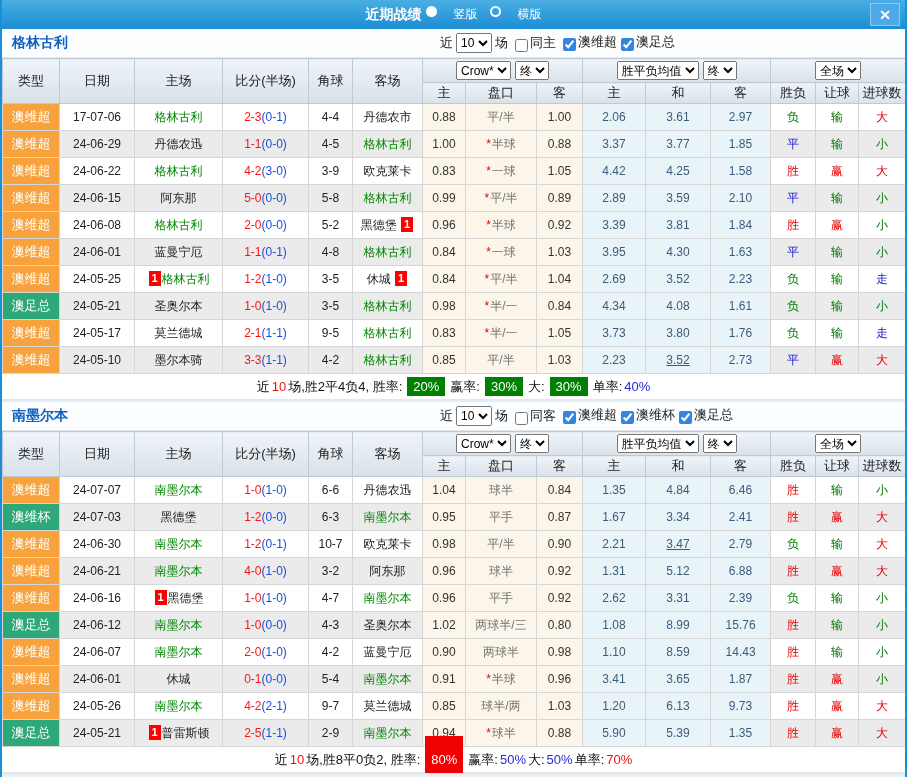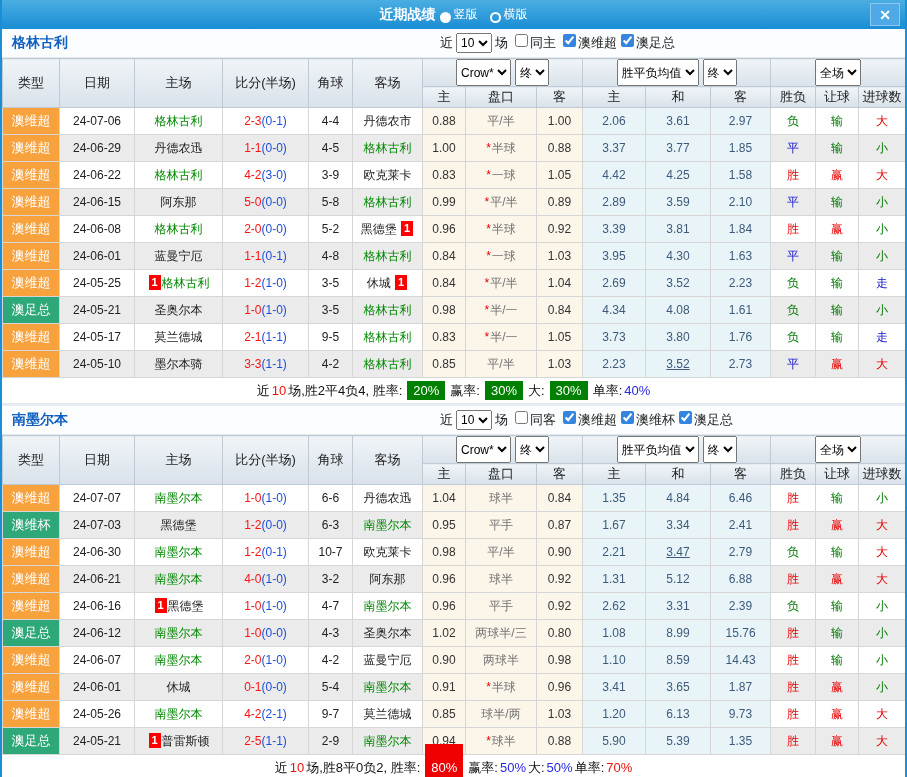--- a/index.html
+++ b/index.html
@@ -5,41 +5,41 @@
   *{margin:0;padding:0;box-sizing:border-box}
   html,body{background:#fff}
   body{font-family:"Liberation Sans","DejaVu Sans",sans-serif;width:907px}
   .window{width:907px;height:777px;border-left:2px solid #1b8fd6;border-right:2px solid #1b8fd6;
           display:flex;flex-direction:column;overflow:hidden;background:#fff}
   
   .titlebar{height:29px;flex:0 0 29px;background:linear-gradient(#4aaee2,#1a8dd4);position:relative;
             display:flex;align-items:center;justify-content:center;color:#fff}
   .titlebar .title{font-weight:bold;font-size:14px}
   .radio-group{display:flex;align-items:center;gap:12px;margin-left:4px;font-size:12px}
-  .radio-opt{display:flex;align-items:flex-end;gap:3px;cursor:pointer}
+  .radio-opt{display:flex;align-items:flex-start;gap:17px;cursor:pointer}
   .radio-dot{width:11px;height:11px;border:2px solid #fff;border-radius:50%;display:inline-block}
   .radio-dot.checked{background:#fff}
   .close-btn{position:absolute;right:5px;top:3px;width:30px;height:23px;background:#4fa9e6;
              border:1px solid #8cc9f0;color:#fff;font-size:14px;font-weight:bold;cursor:pointer;line-height:20px}
   
   .sec-head{height:29px;flex:0 0 29px;display:flex;align-items:center;background:#fbfdfe;
             border-bottom:1px solid #e3e9ef;padding:0 10px;position:relative}
   .team-title{color:#1060c0;font-weight:bold;font-size:14px}
   .controls{position:absolute;left:438px;display:flex;align-items:center;gap:3px;font-size:13px;color:#222;white-space:nowrap}
   .controls select{font-size:12px;height:20px}
-  .chk{display:inline-flex;align-items:flex-start;cursor:pointer}
+  .chk{display:inline-flex;align-items:flex-end;cursor:pointer}
   .chk input{width:13px;height:13px;accent-color:#3385e0;margin:0 2px 0 4px}
   
   table{border-collapse:collapse;table-layout:fixed;width:903px;font-size:12px}
   th,td{border:1px solid #d6d6d6;text-align:center;overflow:hidden;white-space:nowrap}
   thead th{background:linear-gradient(#eff4f8,#d9e2ea);border-color:#bfcad4;font-weight:normal;
            color:#222;font-size:13px}
   thead tr.hr1 th{height:24px}
   thead tr.hr2 th{height:21px}
-  thead select{font-size:12px;height:27px;margin:0 2px}
+  thead select{font-size:12px;height:19px;margin:0 2px}
   tbody td{height:27px;background:#fff;color:#222}
   tbody tr:nth-child(even) td.plain{background:#ebebeb}
   td.asian{background:#fcf6ea;color:#333}
   td.euro{background:#e9f4f9;color:#3c5b7a}
   td.type-orange{background:#f8a23e;color:#fff;font-size:13px}
   td.type-green{background:#2fa879;color:#fff;font-size:13px}
   .focus{color:#008800}
   .ft{color:#ff1212}
   .ht{color:#1d4ed8}
   .hcap{color:#737373}
@@ -145,21 +145,21 @@
           <th>和</th>
           <th>客</th>
           <th>胜负</th>
           <th>让球</th>
           <th>进球数</th>
         </tr>
       </thead>
       <tbody>
           <tr>
             <td class="type-orange">澳维超</td>
-            <td class="plain">24-07-06</td>
+            <td class="plain">17-07-06</td>
             <td class="plain team-cell"><span class="focus">格林古利</span></td>
             <td class="plain"><span class="ft">2-3</span><span class="ht">(0-1)</span></td>
             <td class="plain">4-4</td>
             <td class="plain team-cell"><span>丹德农市</span></td>
             <td class="asian">0.88</td>
             <td class="asian"><span class="hcap">平/半</span></td>
             <td class="asian">1.00</td>
             <td class="euro">2.06</td>
             <td class="euro">3.61</td>
             <td class="euro">2.97</td>

